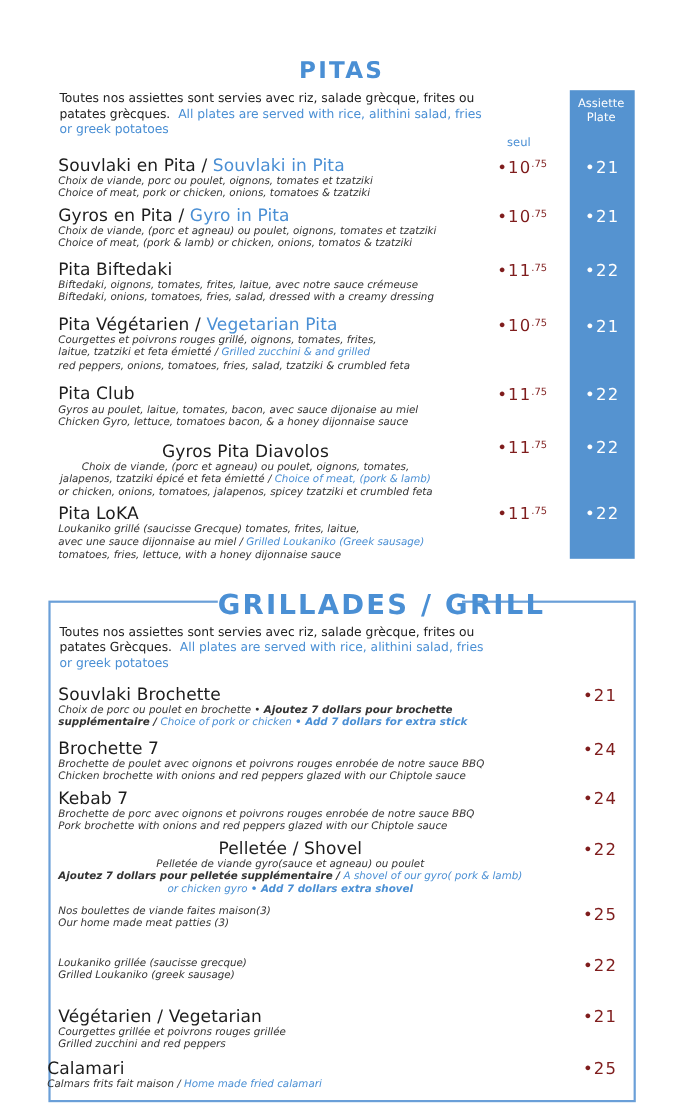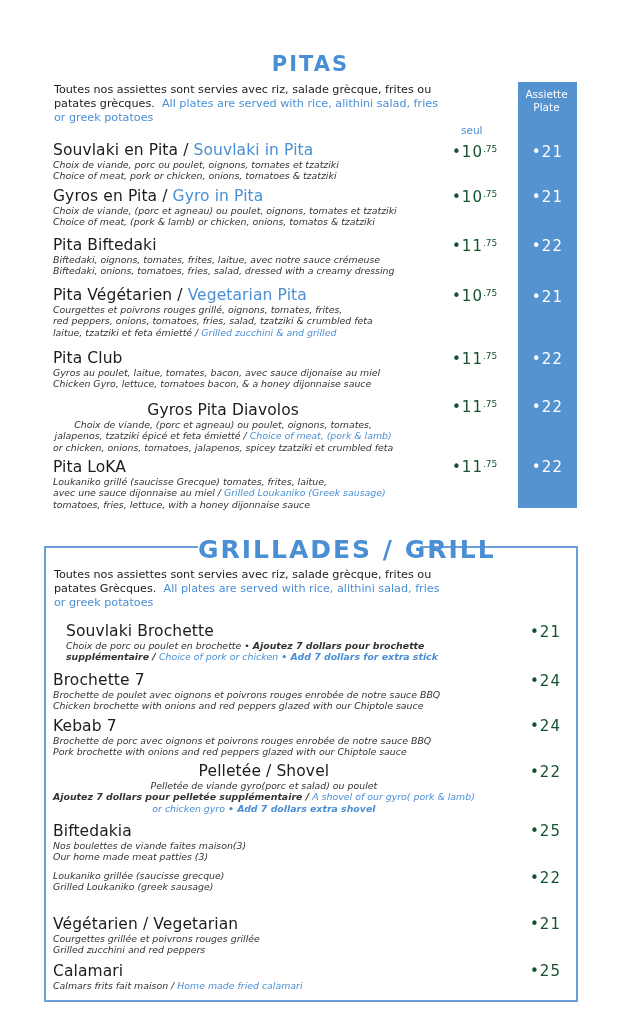--- a/index.html
+++ b/index.html
@@ -11,21 +11,21 @@
     position: absolute; font-family: "DejaVu Sans", sans-serif; font-weight: bold;
     color: #4a8fd4; letter-spacing: 2px; text-align: center; white-space: nowrap;
   }
   .intro { font-size: 11.2px; line-height: 14px; color: #222; white-space: nowrap; }
   .intro .en { color: #4a8fd4; }
   .item-name { font-size: 15.5px; line-height: 17px; color: #1c1c1c; white-space: nowrap; letter-spacing: 0.1px; }
   .item-name .en { color: #4a8fd4; }
   .desc { font-size: 9.4px; line-height: 11.3px; font-style: italic; color: #333; white-space: nowrap; }
   .desc .en { color: #4a8fd4; }
   .desc b { font-weight: bold; }
-  .price { font-size: 15px; color: #14532d; white-space: nowrap; letter-spacing: 1px; text-align: center; }
+  .price { font-size: 15px; color: #7f1d1d; white-space: nowrap; letter-spacing: 1px; text-align: center; }
   .price sup { font-size: 9px; letter-spacing: 0; vertical-align: 5px; }
   .plate-col { position: absolute; left: 518px; top: 82px; width: 59px; height: 426px; background: #5593d0; }
   .plate-head { position: absolute; left: 518px; top: 88px; width: 57px; text-align: center; color: #ffffff; font-size: 10.5px; line-height: 12.5px; }
   .plate-price { position: absolute; left: 518px; width: 59px; text-align: center; color: #ffffff; font-size: 15px; letter-spacing: 1.2px; }
   .grill-box { position: absolute; left: 44px; top: 546px; width: 534px; height: 456px; border: 2px solid #6a9fd8; }
   .grill-title-bg { position: absolute; background: #ffffff; }
 </style>
 </head>
 <body>
 
@@ -65,22 +65,22 @@
   <div class="item-name">Pita Biftedaki</div>
   <div class="desc">Biftedaki, oignons, tomates, frites, laitue, avec notre sauce crémeuse</div>
   <div class="desc blue">Biftedaki, onions, tomatoes, fries, salad, dressed with a creamy dressing</div>
 </div>
 <div class="abs price" style="left:452px; top:237px;"><span>•11</span><sup>.75</sup></div>
 <div class="plate-price" style="top:237px;">•22</div>
 
 <div class="abs" style="left:53px; top:287px;">
   <div class="item-name"><span>Pita Végétarien / </span><span class="en">Vegetarian Pita</span></div>
   <div class="desc">Courgettes et  poivrons rouges grillé, oignons, tomates, frites,</div>
+  <div class="desc"><span>laitue, tzatziki et feta émietté / </span><span class="en">Grilled zucchini &amp; and grilled</span></div>
   <div class="desc blue">red peppers, onions, tomatoes, fries, salad, tzatziki &amp; crumbled feta</div>
-  <div class="desc"><span>laitue, tzatziki et feta émietté / </span><span class="en">Grilled zucchini &amp; and grilled</span></div>
 </div>
 <div class="abs price" style="left:452px; top:287px;"><span>•10</span><sup>.75</sup></div>
 <div class="plate-price" style="top:288px;">•21</div>
 
 <div class="abs" style="left:53px; top:350px;">
   <div class="item-name">Pita Club</div>
   <div class="desc">Gyros au poulet, laitue, tomates, bacon, avec sauce dijonaise au miel</div>
   <div class="desc blue">Chicken Gyro, lettuce, tomatoes bacon, &amp; a honey dijonnaise sauce</div>
 </div>
 <div class="abs price" style="left:452px; top:350px;"><span>•11</span><sup>.75</sup></div>
@@ -107,21 +107,21 @@
 <div class="grill-box"></div>
 <div class="grill-title-bg" style="left:198px; top:536px; width:222px; height:22px;"></div>
 <div class="section-title" style="left:198px; width:222px; top:535px; font-size:25px;">GRILLADES / GRILL</div>
 
 <div class="abs intro" style="left:54px; top:568px;">
   <div>Toutes nos assiettes sont servies avec riz, salade grècque, frites ou</div>
   <div><span>patates Grècques.</span>&nbsp; <span class="en">All plates are served with rice, alithini salad, fries</span></div>
   <div class="en">or greek potatoes</div>
 </div>
 
-<div class="abs" style="left:66px; top:623px;">
+<div class="abs" style="left:53px; top:623px;">
   <div class="item-name">Souvlaki Brochette</div>
   <div class="desc"><span>Choix de porc ou poulet en brochette • </span><b>Ajoutez 7 dollars pour brochette</b></div>
   <div class="desc"><b>supplémentaire / </b><span class="en">Choice of pork or chicken  </span><b class="en">• Add 7 dollars for extra stick</b></div>
 </div>
 <div class="abs price" style="left:530px; top:623px;">•21</div>
 
 <div class="abs" style="left:53px; top:672px;">
   <div class="item-name">Brochette 7</div>
   <div class="desc">Brochette de poulet avec oignons et poivrons rouges enrobée de notre sauce BBQ</div>
   <div class="desc blue">Chicken brochette with onions and red peppers glazed with our Chiptole sauce</div>
@@ -130,43 +130,42 @@
 
 <div class="abs" style="left:53px; top:718px;">
   <div class="item-name">Kebab 7</div>
   <div class="desc">Brochette de porc avec oignons et poivrons rouges enrobée de notre sauce BBQ</div>
   <div class="desc blue">Pork brochette with onions and red peppers glazed with our Chiptole sauce</div>
 </div>
 <div class="abs price" style="left:530px; top:717px;">•24</div>
 
 <div class="abs" style="left:53px; top:763px;text-align:center;">
   <div class="item-name">Pelletée / Shovel</div>
-  <div class="desc">Pelletée de viande gyro(porc et salad) ou poulet</div>
+  <div class="desc">Pelletée de viande gyro(sauce et agneau) ou poulet</div>
   <div class="desc"><b>Ajoutez 7 dollars pour pelletée supplémentaire / </b><span class="en">A shovel of our gyro( pork &amp; lamb)</span></div>
   <div class="desc"><span class="en">or chicken gyro </span><b class="en">• Add 7 dollars extra shovel</b></div>
 </div>
 <div class="abs price" style="left:530px; top:763px;">•22</div>
 
 <div class="abs" style="left:53px; top:823px;">
-  <div class="item-name">Biftedakia</div>
   <div class="desc">Nos boulettes de viande faites maison(3)</div>
   <div class="desc blue">Our home made meat patties (3)</div>
 </div>
 <div class="abs price" style="left:530px; top:822px;">•25</div>
 
 <div class="abs" style="left:53px; top:870px;">
   <div class="desc">Loukaniko grillée (saucisse grecque)</div>
   <div class="desc blue">Grilled Loukaniko (greek sausage)</div>
 </div>
 <div class="abs price" style="left:530px; top:869px;">•22</div>
 
 <div class="abs" style="left:53px; top:916px;">
   <div class="item-name">Végétarien / Vegetarian</div>
   <div class="desc">Courgettes grillée et poivrons rouges grillée</div>
   <div class="desc blue">Grilled zucchini and red peppers</div>
 </div>
 <div class="abs price" style="left:530px; top:915px;">•21</div>
 
-<div class="abs" style="left:53px; top:963px;">
+<div class="abs" style="left:43px; top:963px;">
   <div class="item-name">Calamari</div>
   <div class="desc"><span>Calmars frits fait maison / </span><span class="en">Home made fried calamari</span></div>
 </div>
 <div class="abs price" style="left:530px; top:962px;">•25</div>
 
 </body></html>

